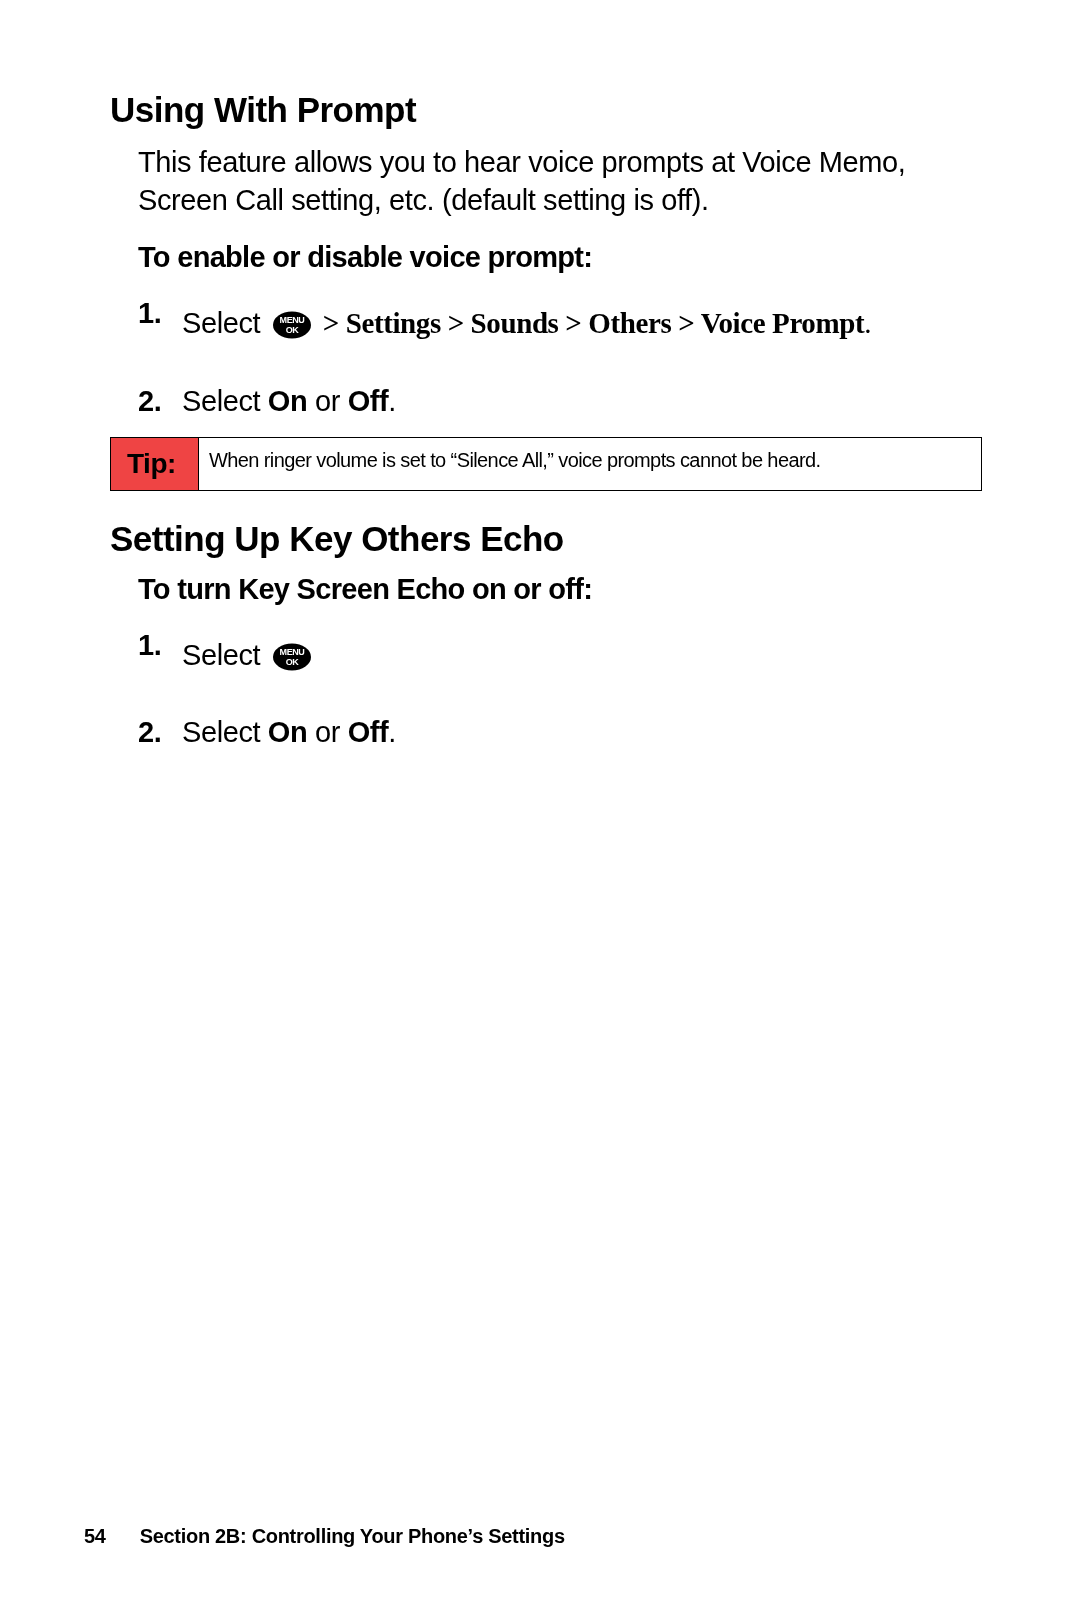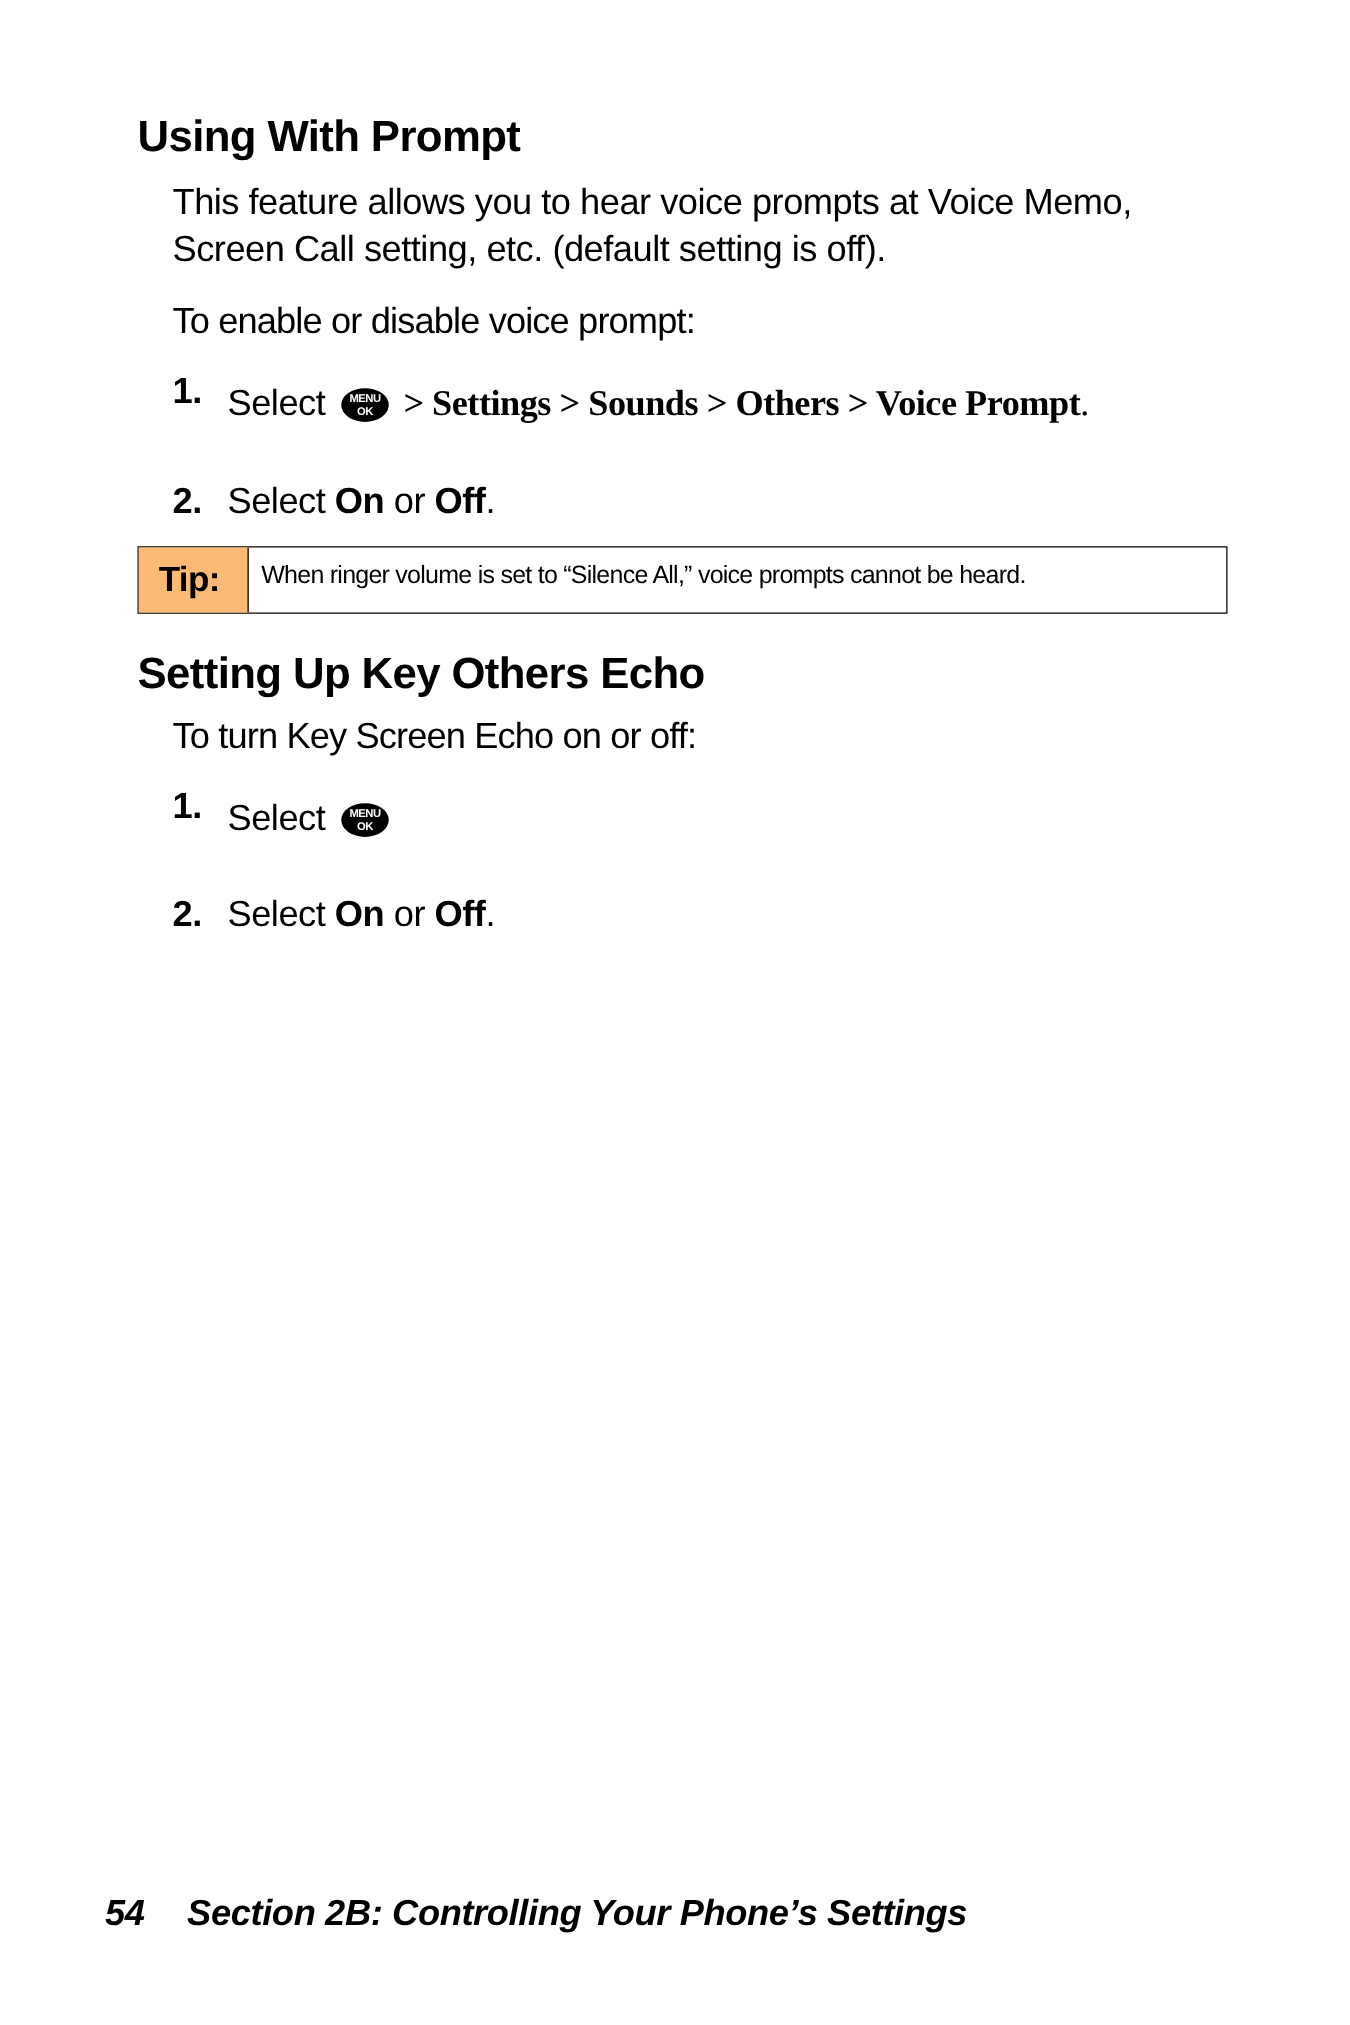--- a/index.html
+++ b/index.html
@@ -27,21 +27,21 @@
     letter-spacing: -0.5px;
   }
   .body-text {
     margin: 0 0 22px 0;
     line-height: 1.3;
   }
   .indent-body {
     margin-left: 28px;
   }
   .subheading {
-    font-weight: 400;
+    font-weight: 700;
     margin: 0 0 20px 0;
     font-size: 29px;
     letter-spacing: -0.7px;
   }
   ol.steps {
     list-style: none;
     counter-reset: step;
     margin: 0 0 14px 0;
     padding: 0;
   }
@@ -65,43 +65,42 @@
     vertical-align: -6px;
     margin: 16px 4px;
   }
   .tip-box {
     display: flex;
     border: 1px solid #000;
     margin: 6px 0 28px 0;
     width: 870px;
   }
   .tip-label {
-    background: #fdba74;
+    background: #ef4444;
     font-weight: 700;
     padding: 10px 14px 10px 16px;
     width: 88px;
     box-sizing: border-box;
     border-right: 1px solid #000;
     font-size: 28px;
     letter-spacing: -0.5px;
   }
   .tip-content {
     padding: 10px 16px 10px 10px;
     line-height: 1.25;
     font-size: 20px;
     letter-spacing: -0.6px;
   }
   .footer {
     position: absolute;
     left: 84px;
     bottom: 72px;
     font-weight: 700;
-    font-size: 29px;
+    font-size: 20px;
     letter-spacing: -0.3px;
-    font-style: italic;
   }
   .footer .pagenum {
     margin-right: 34px;
   }
   .nowrap { white-space: nowrap; font-family: Liberation Serif, serif; }
 </style>
 </head>
 <body>
 
 <div class="page">

